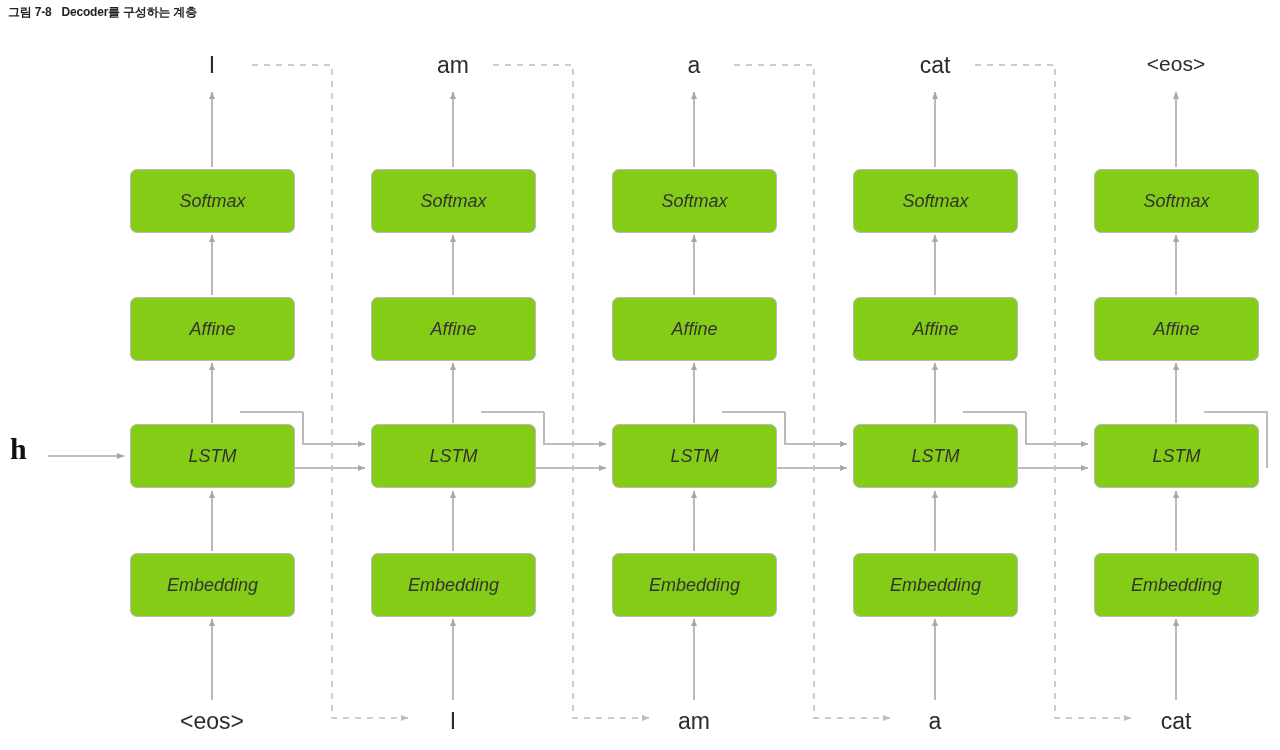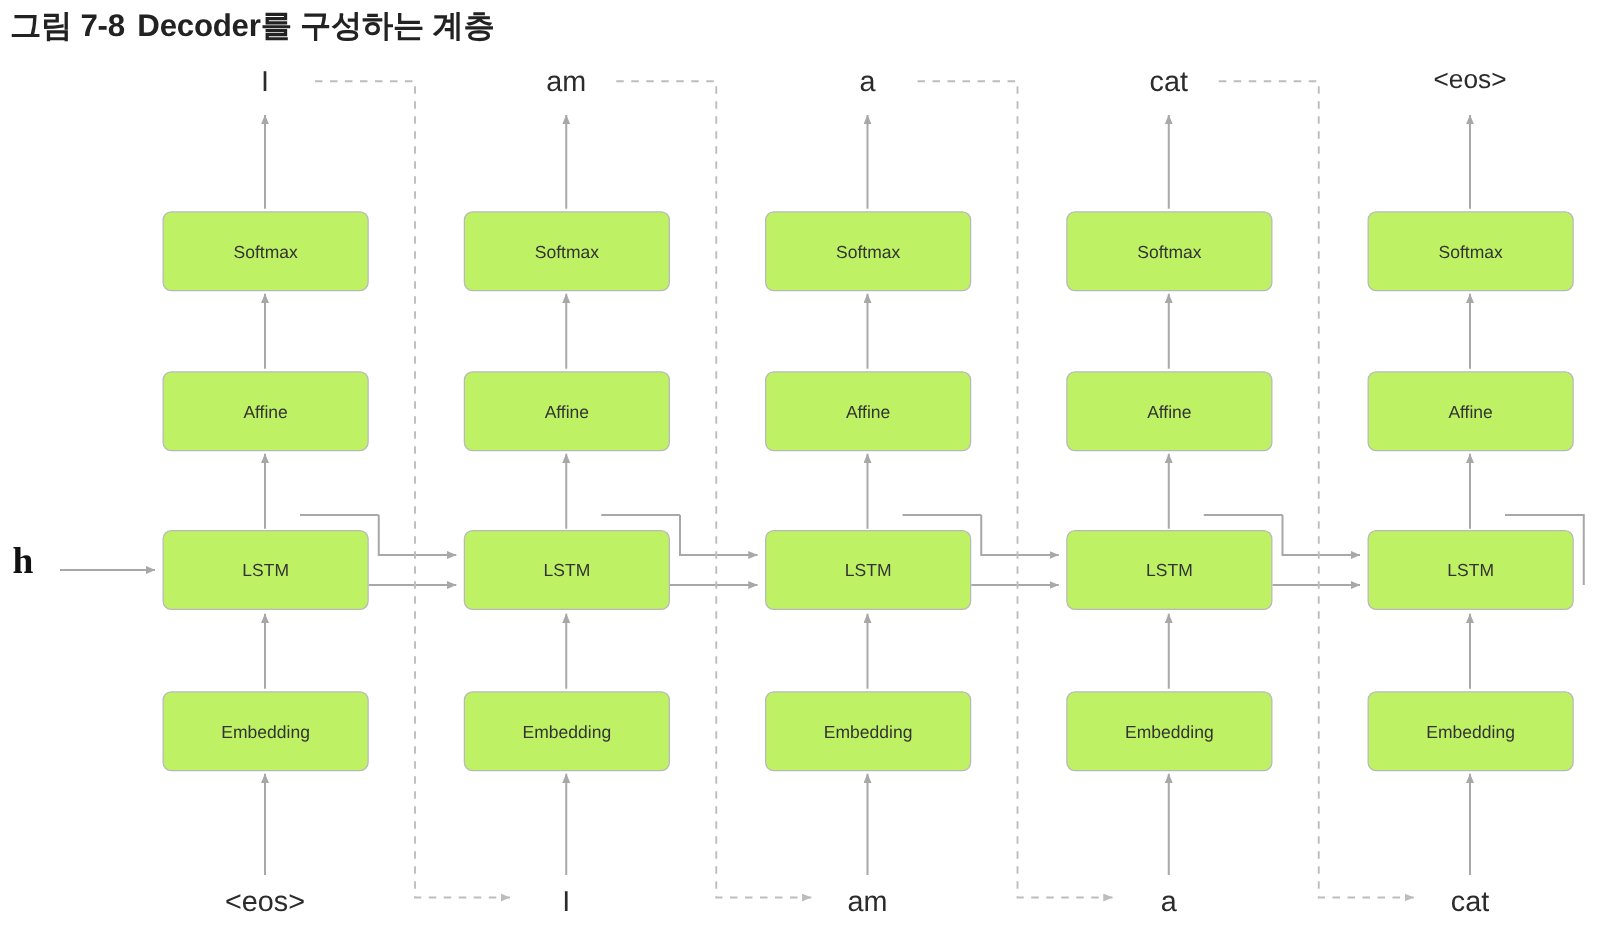--- a/index.html
+++ b/index.html
@@ -13,21 +13,21 @@
     position: relative;
     font-family: "Liberation Sans", sans-serif;
     color: #222222;
     overflow: hidden;
   }
 
   #caption {
     position: absolute;
     left: 8px;
     top: 4px;
-    font-size: 25px;
+    font-size: 12px;
     font-weight: bold;
     letter-spacing: -0.2px;
     white-space: nowrap;
   }
   #caption .fig-no { margin-right: 10px; }
   #caption .fig-title { font-weight: bold; }
 
   #diagram {
     position: absolute;
     left: 0;
@@ -42,26 +42,27 @@
     width: 1280px;
     height: 750px;
     pointer-events: none;
   }
 
   .box {
     position: absolute;
     box-sizing: border-box;
     border: 1px solid #b9b9b9;
     border-radius: 7px;
-    background: #bef264;
+    background: #84cc16;
     display: flex;
     align-items: center;
     justify-content: center;
-    font-size: 14px;
+    font-size: 18px;
     color: #333333;
+    font-style: italic;
   }
 
   .tok {
     position: absolute;
     text-align: center;
     font-size: 23px;
     color: #2b2b2b;
     white-space: nowrap;
     transform: translateX(-50%);
   }

